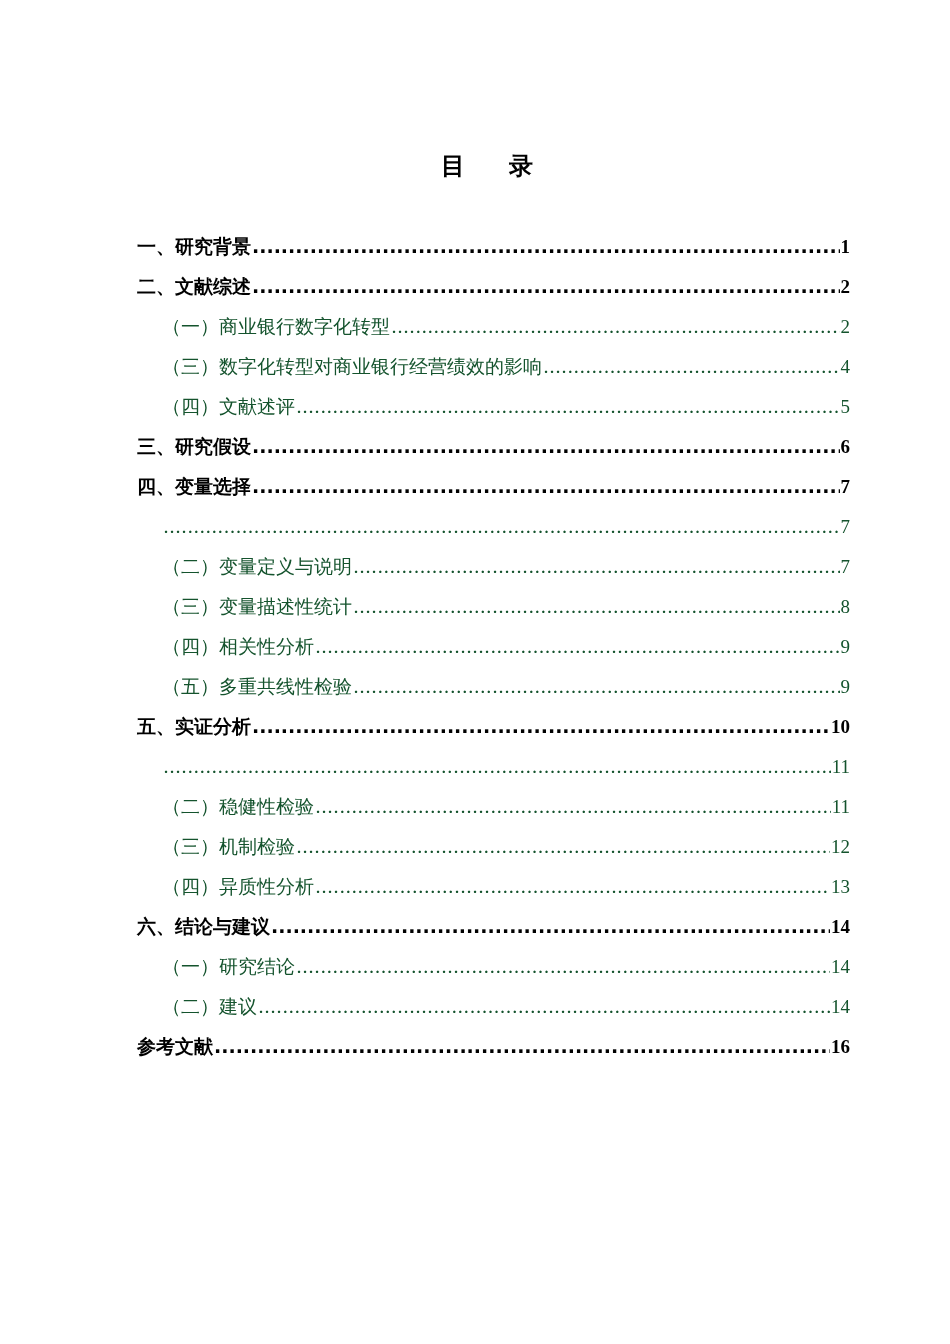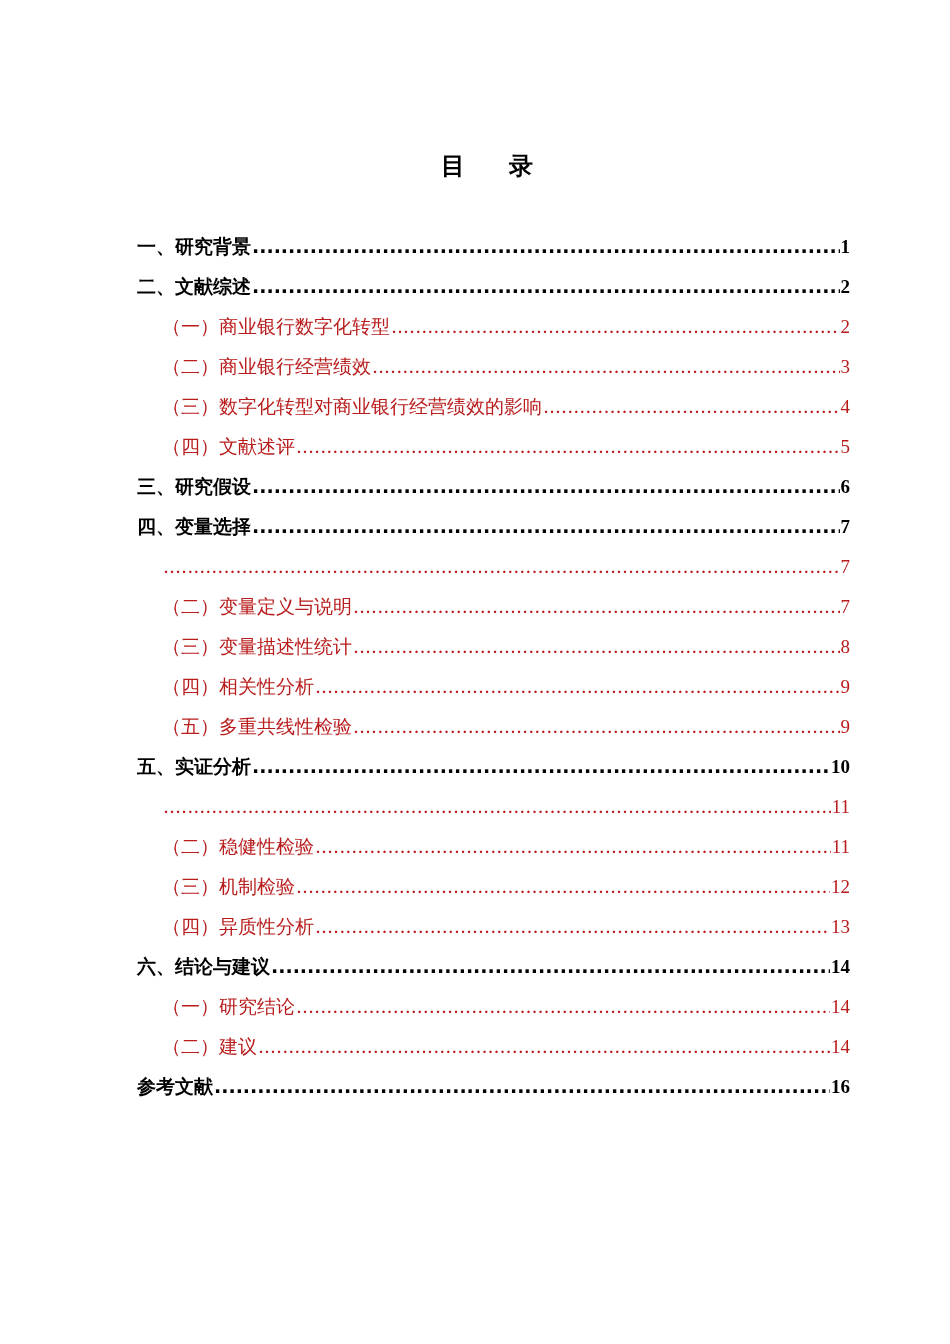--- a/index.html
+++ b/index.html
@@ -3,21 +3,21 @@
 <meta charset="utf-8">
 <style>
   html, body { margin: 0; padding: 0; background: #ffffff; }
   body { width: 950px; height: 1344px; position: relative; font-family: "DejaVu Serif", "Liberation Serif", serif; color: #000; }
   .title { position: absolute; top: 150px; left: 12px; width: 950px; text-align: center; font-family: "DejaVu Sans", sans-serif; font-weight: bold; font-size: 24px; letter-spacing: 0; }
   .title span { display: inline-block; }
   .title .gap { width: 44px; }
   .toc { position: absolute; top: 226px; left: 137px; width: 713px; }
   .row { display: flex; align-items: baseline; height: 40px; line-height: 40px; font-size: 19px; text-align: right; }
   .row.l1 { font-family: "DejaVu Sans", sans-serif; font-weight: bold; }
-  .row.l2 { padding-left: 25px; font-family: "DejaVu Serif", serif; color: #b91c1c; }
+  .row.l2 { padding-left: 25px; font-family: "DejaVu Serif", serif; color: #14532d; }
   .row .label { white-space: nowrap; }
   .row .dots { flex: 1; overflow: hidden; white-space: nowrap; margin: 0 1px; }
   .row .dots::before { content: "........................................................................................................................................................................................................................"; letter-spacing: 0; }
   .row .page { white-space: nowrap; font-family: "Liberation Serif", serif; }
   .row.l1 .page { font-weight: bold; }
 </style>
 </head>
 <body>
 
 <div class="title">
@@ -32,25 +32,20 @@
     </div>
     <div class="row l1">
       <span class="label">二、文献综述</span>
       <span class="dots"></span>
       <span class="page">2</span>
     </div>
     <div class="row l2">
       <span class="label">（一）商业银行数字化转型</span>
       <span class="dots"></span>
       <span class="page">2</span>
-    </div>
-    <div class="row l2">
-      <span class="label">（二）商业银行经营绩效</span>
-      <span class="dots"></span>
-      <span class="page">3</span>
     </div>
     <div class="row l2">
       <span class="label">（三）数字化转型对商业银行经营绩效的影响</span>
       <span class="dots"></span>
       <span class="page">4</span>
     </div>
     <div class="row l2">
       <span class="label">（四）文献述评</span>
       <span class="dots"></span>
       <span class="page">5</span>

